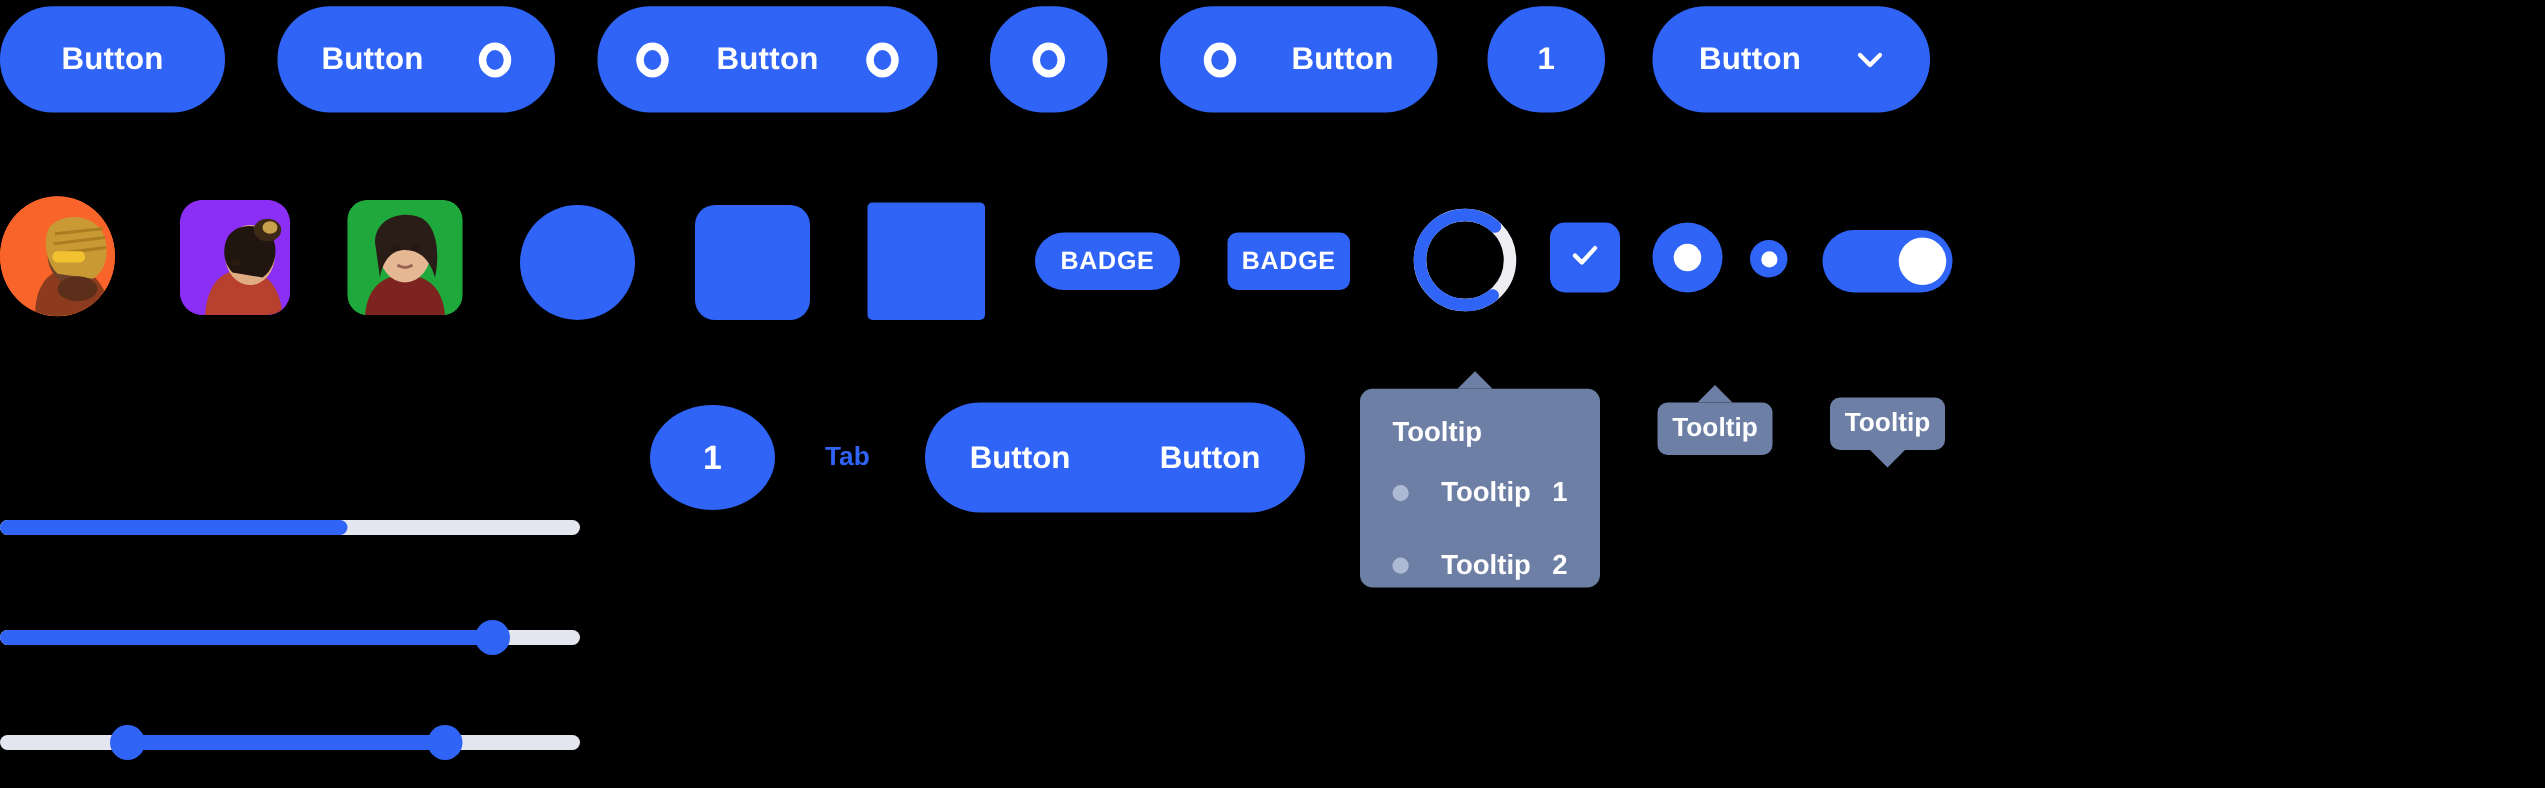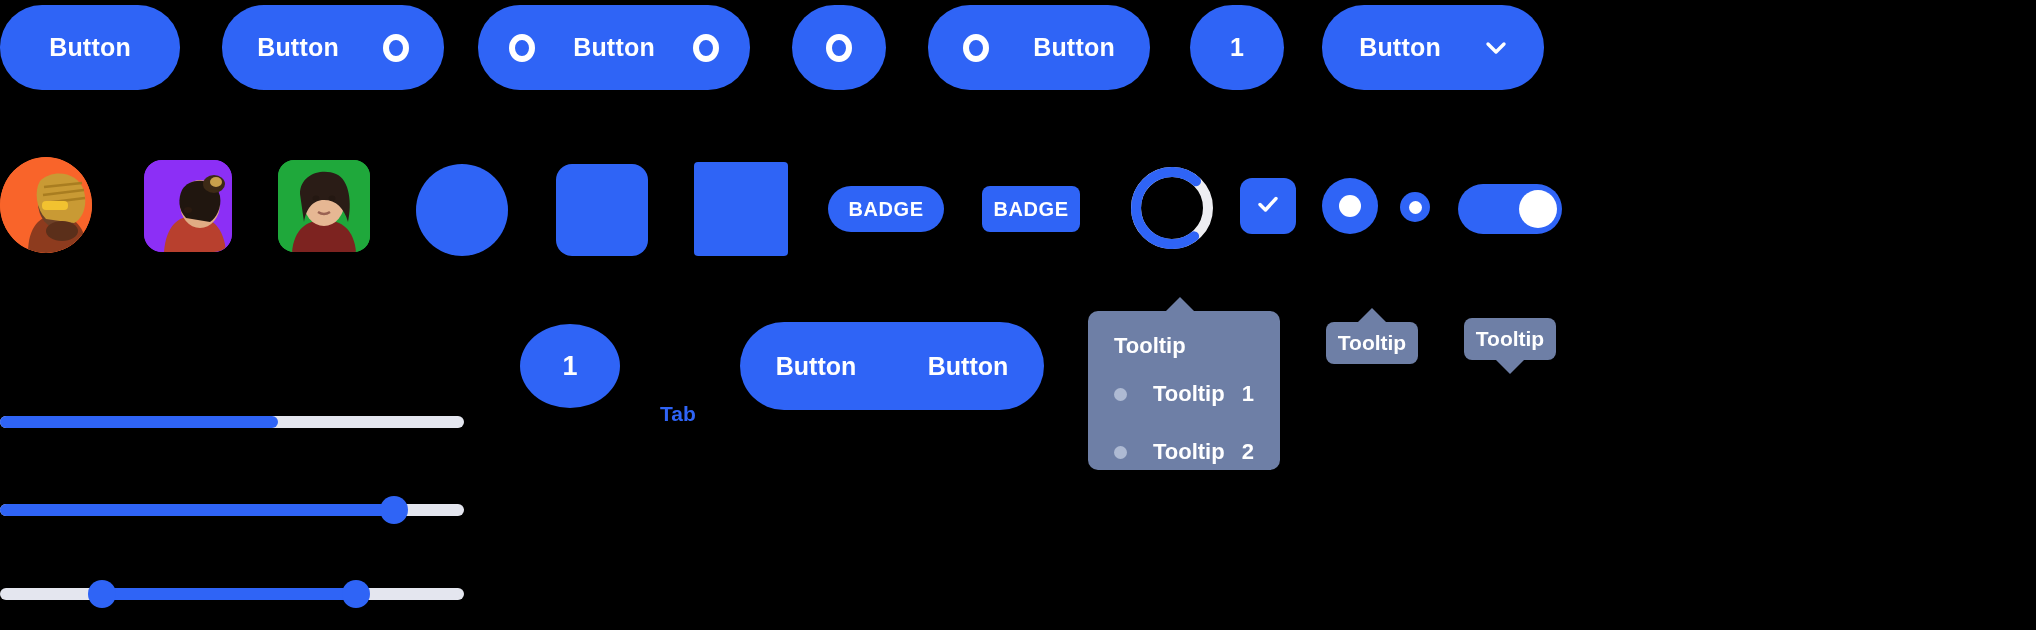--- a/index.html
+++ b/index.html
@@ -383,21 +383,21 @@
   <div class="track" style="left:0px; top:588px; width:464px; height:12px;">
     <div class="fill" style="left:21%; width:56%;"></div>
     <div class="thumb" style="left:88px; top:-8px;"></div>
     <div class="thumb" style="left:342px; top:-8px;"></div>
   </div>
 
   <div class="circle-badge" style="left:520px; top:324px; width:100px; height:84px;">
     <span>1</span>
   </div>
 
-  <div class="tab-label" style="left:660px; top:354px;margin-top:48px;">
+  <div class="tab-label" style="left:660px; top:354px;">
     <span>Tab</span>
   </div>
 
   <div class="btn-group" style="left:740px; top:322px; width:304px; height:88px;">
     <span class="seg">Button</span>
     <span class="seg">Button</span>
   </div>
 
   <div class="tt-arrow-up" style="left:1166px; top:297px;"></div>
   <div class="tooltip-panel" style="left:1088px; top:311px; width:192px; height:159px;">

